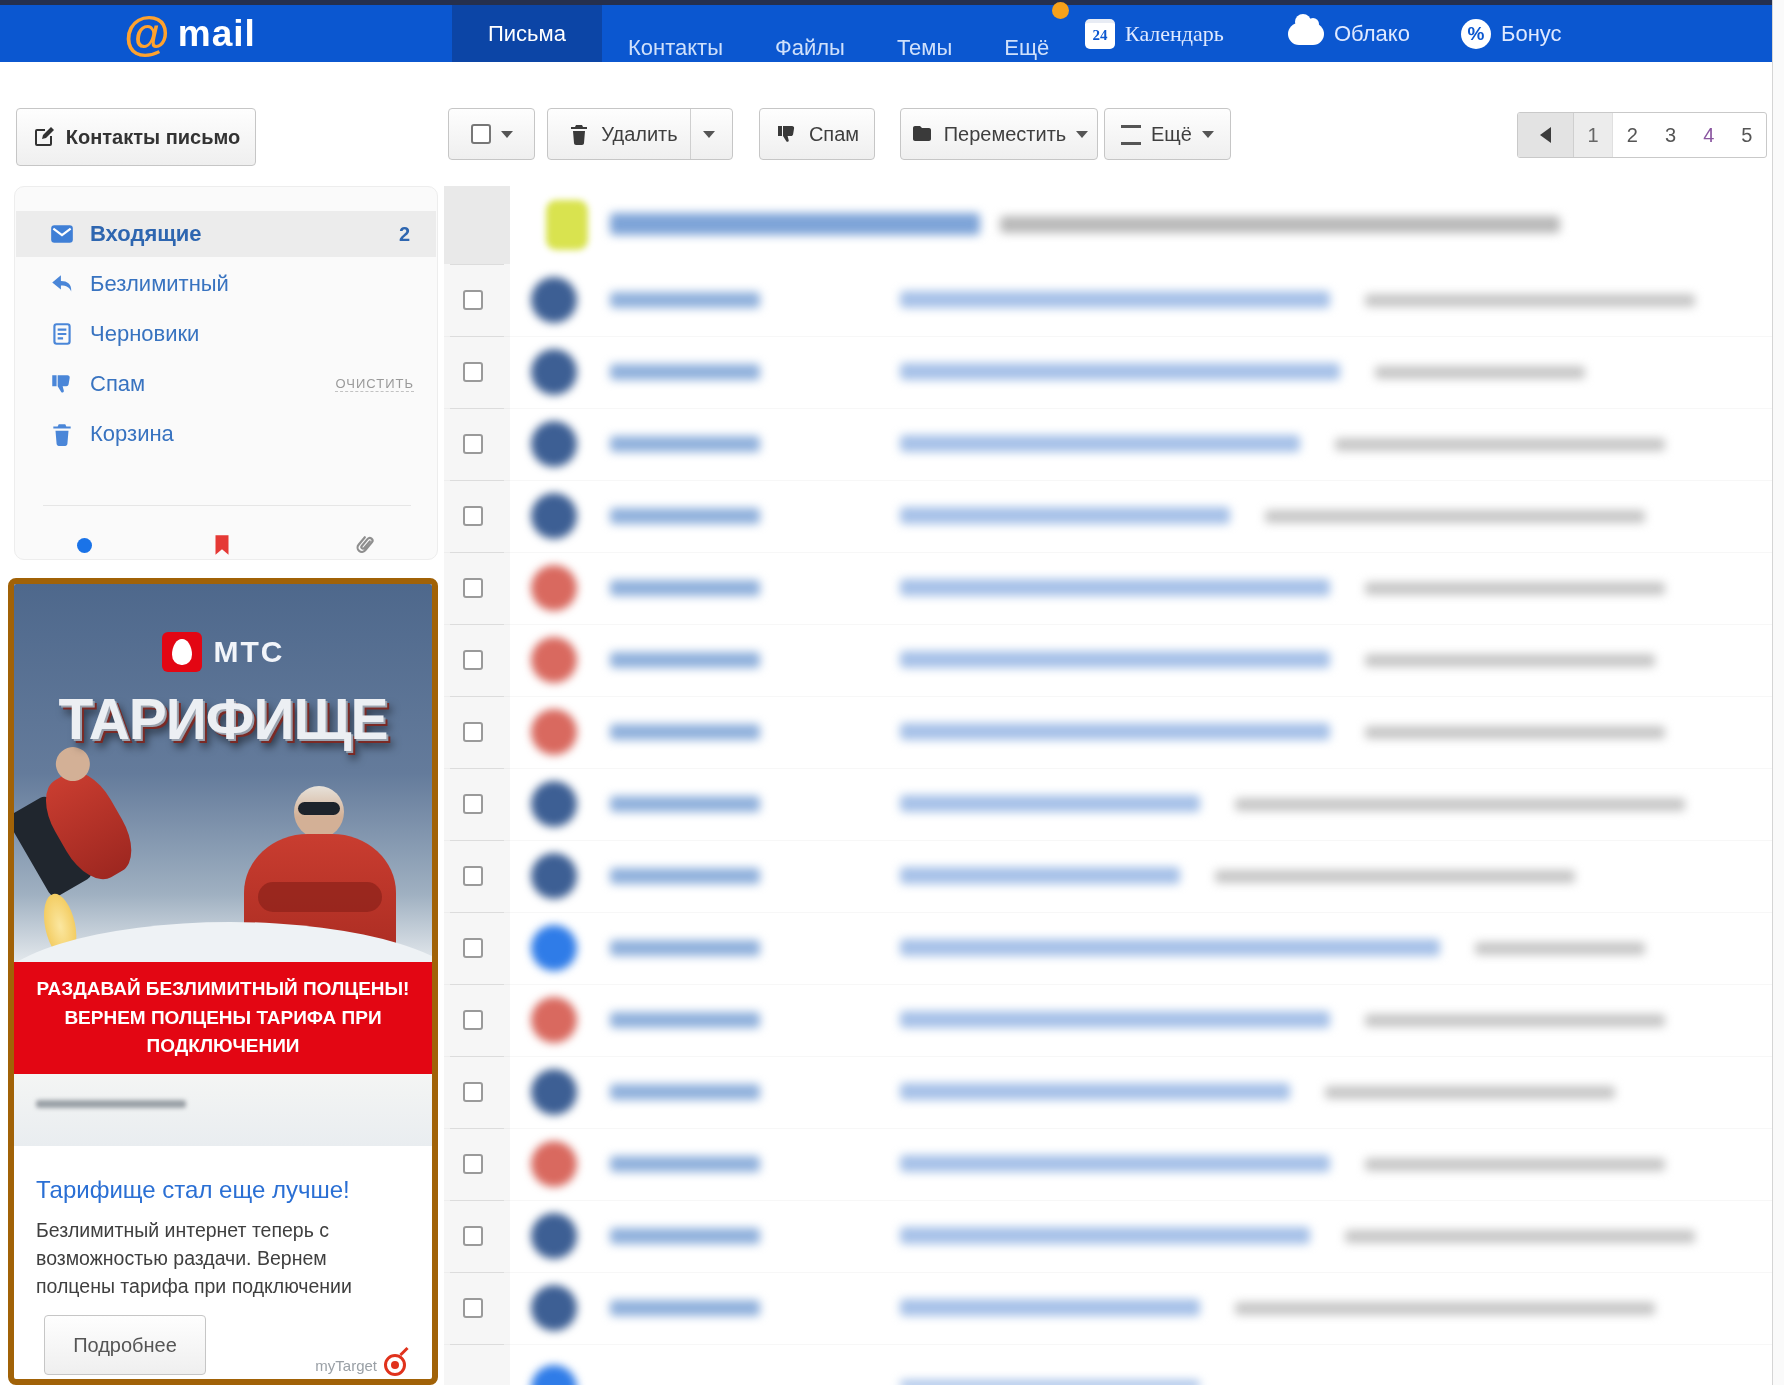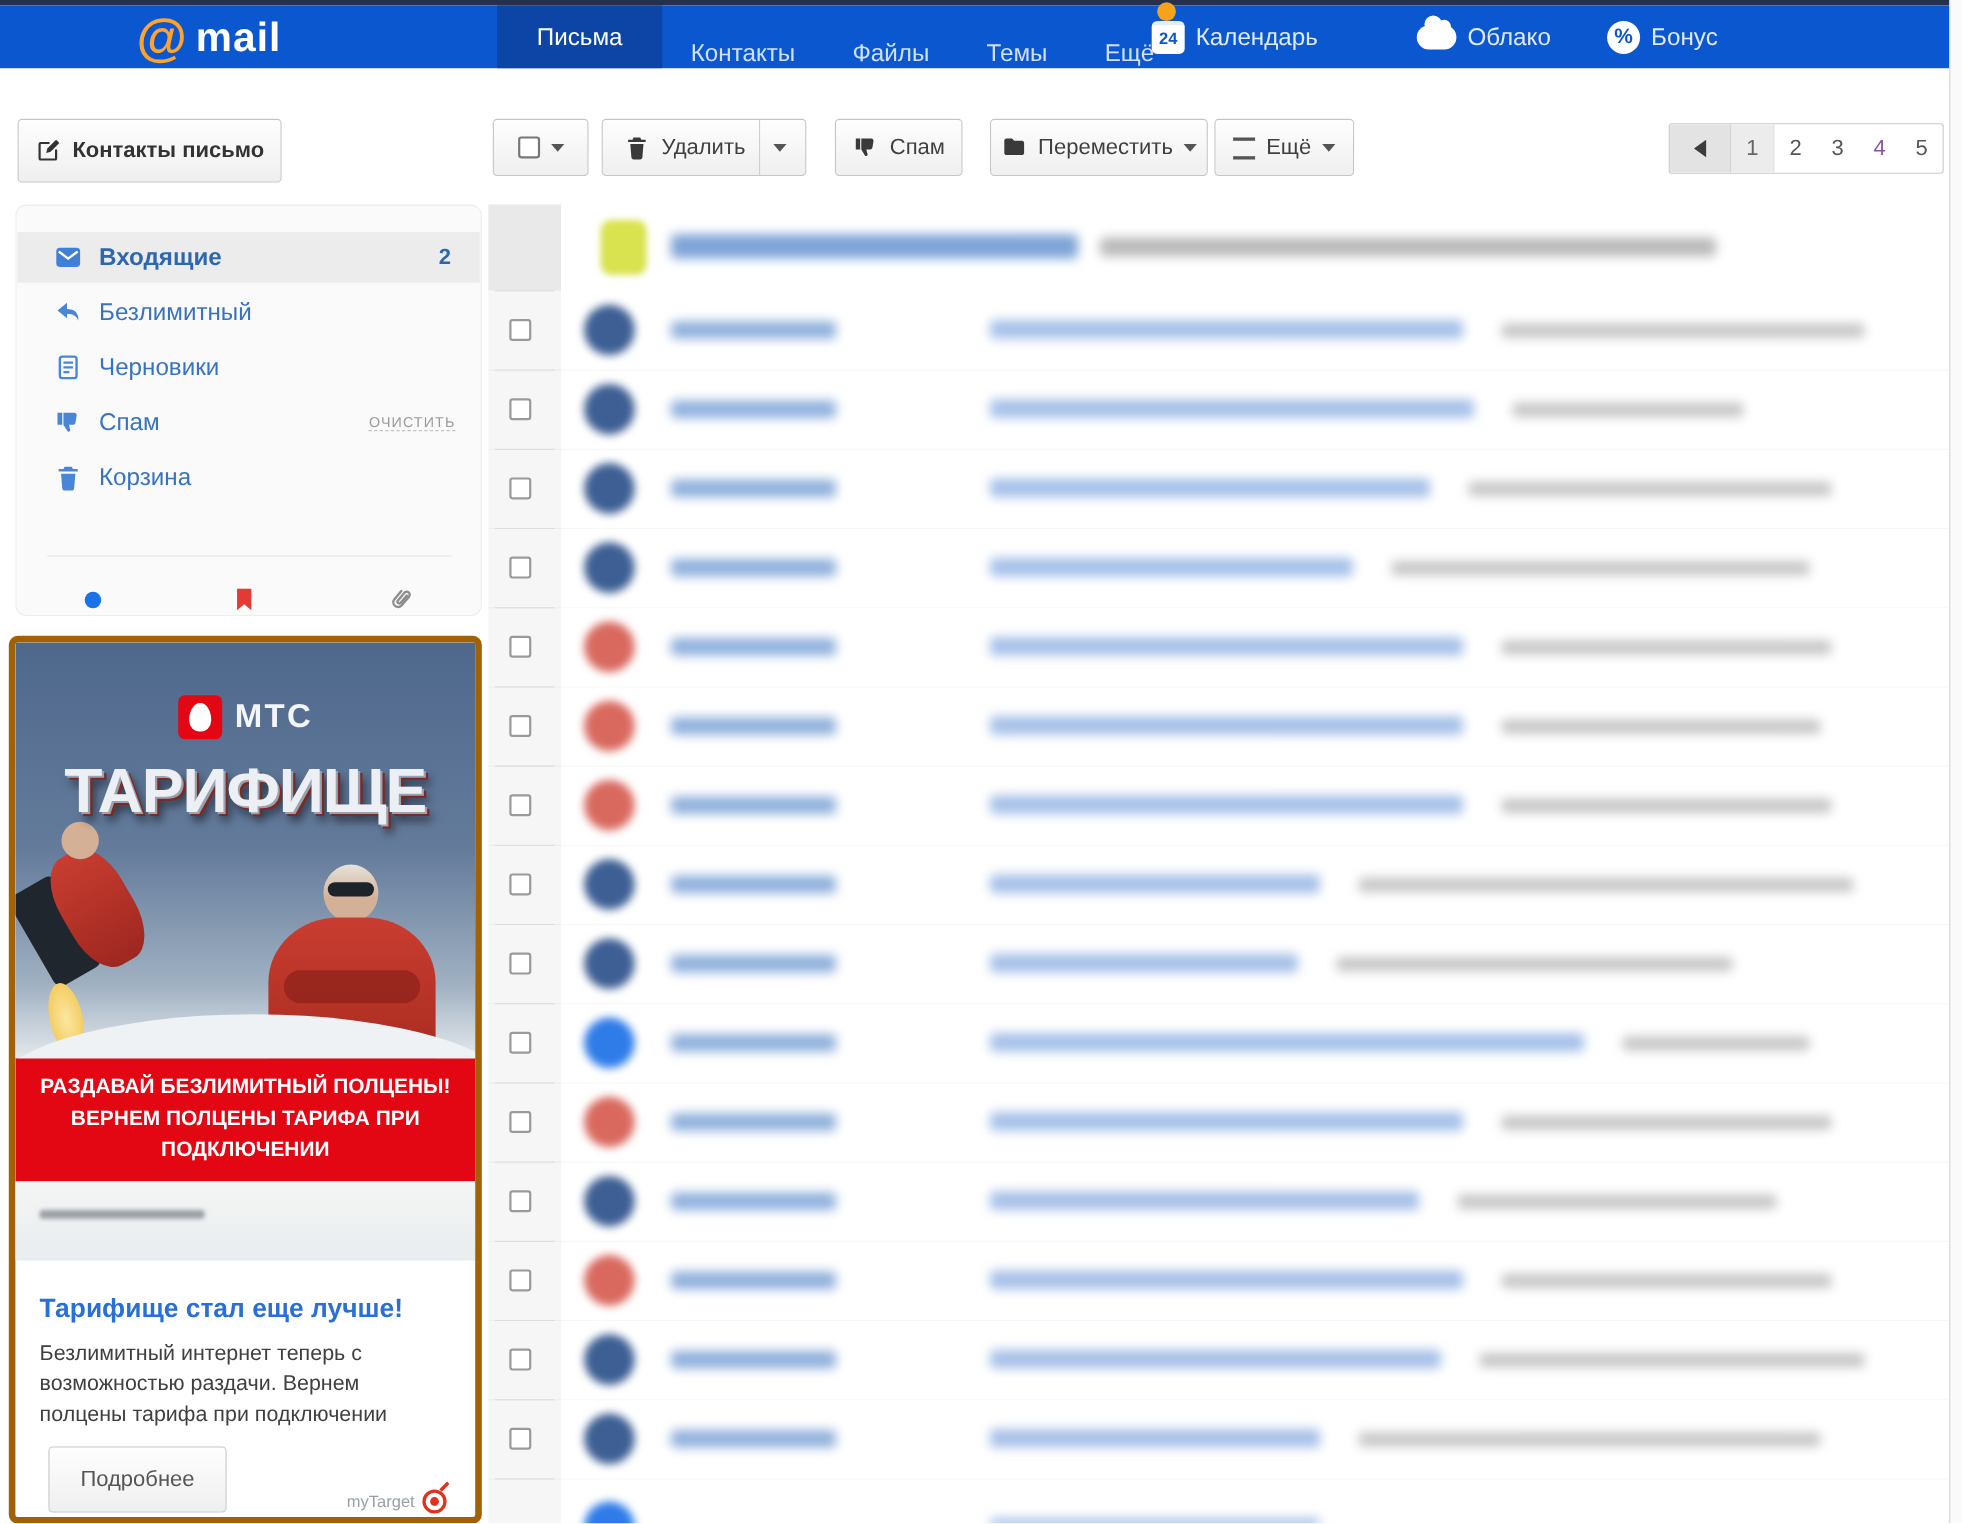--- a/index.html
+++ b/index.html
@@ -94,21 +94,21 @@
   .guy-l .flame{position:absolute;left:-16px;top:118px;width:30px;height:66px;border-radius:50%;
                 background:radial-gradient(#fbe7a0,#f0c24a);transform:rotate(18deg);}
   .ad-snowhill{position:absolute;left:-24px;bottom:-34px;width:480px;height:74px;background:#eef2f5;
                border-radius:50% 50% 0 0/100% 100% 0 0;}
   .ad-band{background:#e30613;color:#fff;text-align:center;font-weight:800;font-size:19px;
            line-height:1.5;padding:13px 6px;}
   .ad-snowstrip{height:72px;background:linear-gradient(#f4f5f4,#e9edf0);position:relative;}
   .fineprint{position:absolute;left:22px;top:26px;width:150px;height:8px;background:#9aa0a6;
              filter:blur(2px);border-radius:3px;}
   .ad-white{position:relative;padding:16px 22px 0 22px;}
-  .ad-head{color:#2a6fd4;font-weight:bold;font-size:24px;margin-top:14px;}
+  .ad-head{color:#2a6fd4;font-weight:normal;font-size:24px;margin-top:14px;}
   .ad-body{color:#3f3f3f;font-size:19.5px;line-height:1.45;margin-top:12px;width:368px;}
   .ad-cta{position:absolute;left:30px;top:731px;width:162px;height:60px;font-size:20px;color:#555;}
   .ad-net{position:absolute;right:26px;top:770px;display:flex;align-items:center;gap:7px;
           color:#9aa0a6;font-size:15px;}
   .tgt{width:22px;height:22px;border-radius:50%;border:3px solid #e0321c;box-sizing:border-box;position:relative;}
   .tgt:before{content:"";position:absolute;left:4px;top:4px;width:8px;height:8px;border-radius:50%;background:#e0321c;}
   .tgt:after{content:"";position:absolute;right:-6px;top:-7px;width:10px;height:3px;background:#e0321c;
              transform:rotate(-45deg);}
   
   .gutter{position:absolute;left:444px;top:186px;width:66px;bottom:0;background:#f6f6f6;}
@@ -135,21 +135,21 @@
       <span class="word">mail</span>
     </div>
     <div class="tabs" id="tabs">
         <div class="tab active">Письма</div>
         <div class="tab">Контакты</div>
         <div class="tab">Файлы</div>
         <div class="tab">Темы</div>
         <div class="tab">Ещё<span class="badge"></span></div>
       </div>
     <div class="apps" id="apps">
-        <div class="app" style="left: 1047px;">
+        <div class="app" style="left: 1085px; font-family: Liberation Serif, serif;">
           <span class="cal-icon">24</span>
           <span>Календарь</span>
         </div>
         <div class="app" style="left: 1288px;">
           <span class="cloud-icon"></span>
           <span>Облако</span>
         </div>
         <div class="app" style="left: 1461px;">
           <span class="pct-icon">%</span>
           <span>Бонус</span>

